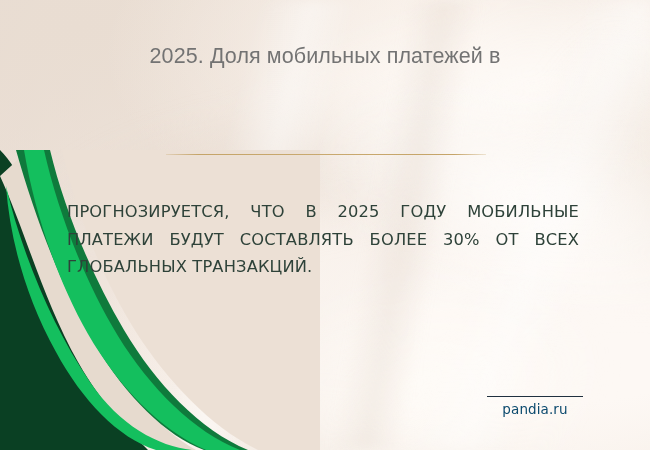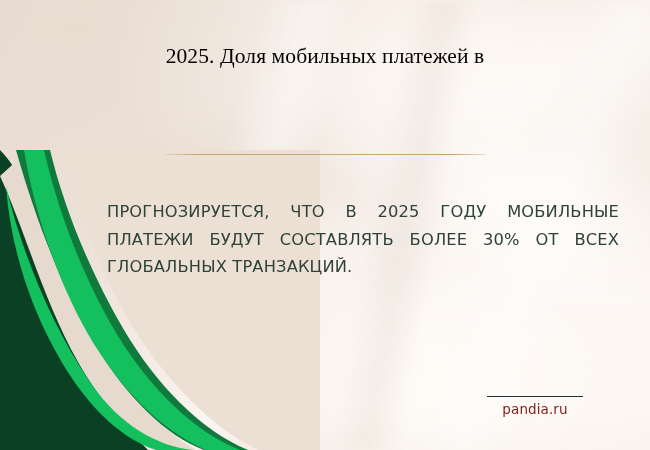--- a/index.html
+++ b/index.html
@@ -94,25 +94,25 @@
   .title-block {
     position: absolute;
     left: 0;
     right: 0;
     top: 36px;
     text-align: center;
     z-index: 5;
   }
 
   .title-line {
-    font-family: Liberation Serif, serif;
+    font-family: Liberation Sans, sans-serif;
     font-size: 21.5px;
     line-height: 40px;
     letter-spacing: 0.1px;
-    color: #000000;
+    color: #737373;
     white-space: nowrap;
   }
 
   .divider {
     position: absolute;
     left: 166px;
     top: 154px;
     width: 320px;
     height: 1px;
     background: linear-gradient(90deg,
@@ -126,21 +126,20 @@
 
   
   .body-block {
     position: absolute;
     left: 67px;
     top: 198px;
     width: 512px;
     text-align: justify;
     text-align-last: left;
     z-index: 5;
-    margin-left: 40px;
   }
 
   .body-block p {
     margin: 0;
     font-family: "DejaVu Sans", sans-serif;
     font-size: 16.3px;
     line-height: 27.5px;
     letter-spacing: 0.15px;
     color: #2e4239;
   }
@@ -159,21 +158,21 @@
     width: 96px;
     height: 1.4px;
     background: #20303f;
     margin: 0 0 4px 0;
   }
 
   .footer-label {
     font-family: "DejaVu Sans", sans-serif;
     font-size: 13.5px;
     line-height: 16px;
-    color: #7f1d1d;
+    color: #0c4a6e;
     letter-spacing: 0.1px;
   }
 </style>
 </head>
 <body>
 
 <div id="slide">
 
   <div class="bg-base"></div>
   <div class="bg-swirl-a"></div>

